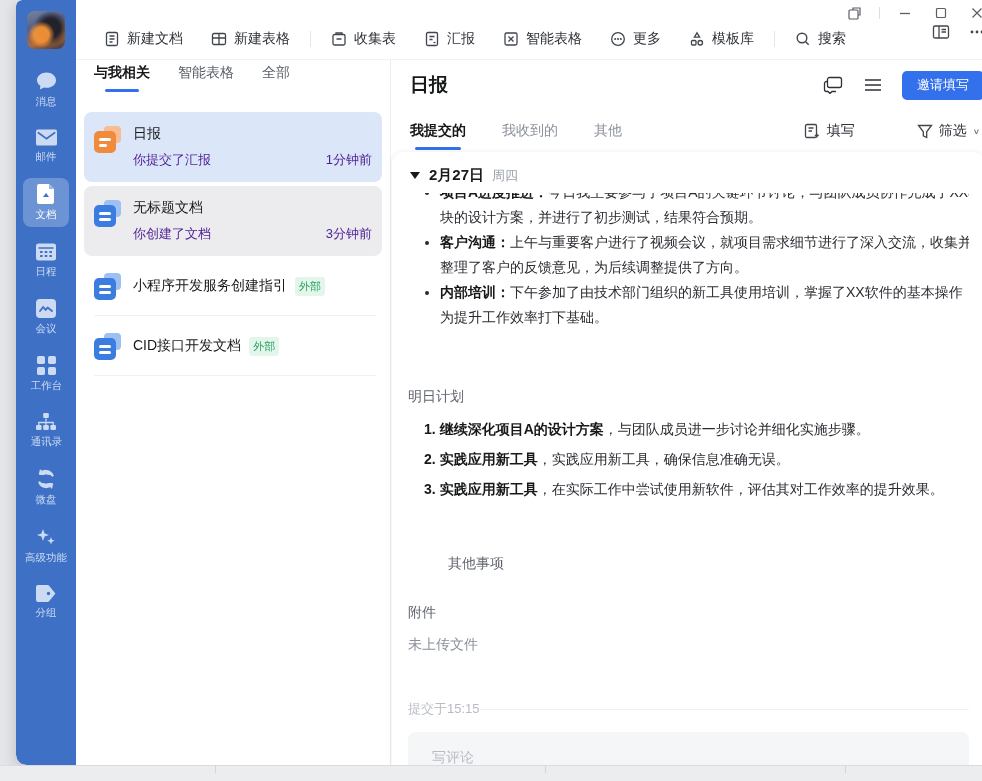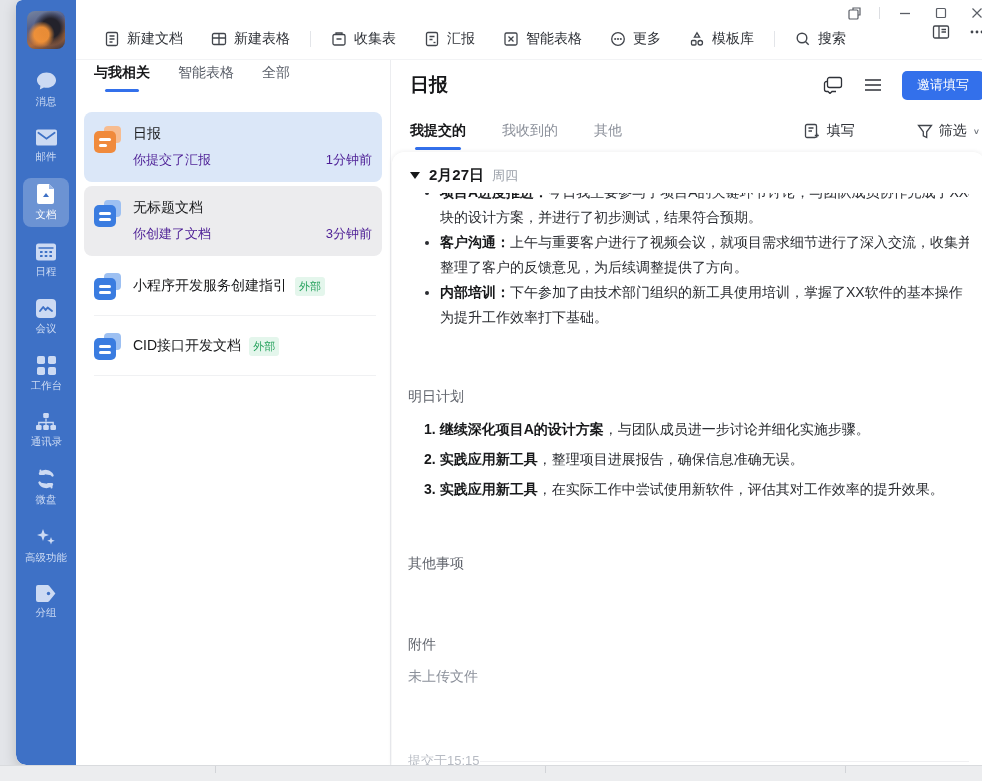--- a/index.html
+++ b/index.html
@@ -86,21 +86,21 @@
   .bullet-clip { overflow:hidden; position:relative; z-index:1; }
   .bullets { margin:-13px 0 0 0; padding-left:32px; width:576px; }
   .bullets li { font-size:14px; line-height:25px; color:#2a2c31; }
   .bullets b, .plan-row b { color:#17181a; font-weight:700; }
   .section-label { font-size:14px; color:#61656d; }
   .plan { margin-top:12px; }
   .plan-row { font-size:14px; line-height:23px; color:#2a2c31; padding-left:16px;margin-top:7px; }
   .plan-num { margin-right:4px; }
   .sec-value { font-size:14px; color:#26282e; }
   .sec-value.muted { color:#8b909a; }
-  .submit-row { display:flex; align-items:center; margin-top:66px; }
+  .submit-row { display:flex; align-items:center; margin-top:46px; }
   .submit-txt { font-size:13px; color:#b7bbc3; white-space:nowrap; }
   .submit-line { flex:1; height:1px; background:#f0f0f2; }
   .comment-input { margin-top:14px; width:100%; height:49px; background:#f5f6f7; border:none; border-radius:8px; padding:0 24px; font-size:14px; color:#26282e; outline:none; font-family:inherit; }
   .comment-input::placeholder { color:#b8bcc4; }
 
   .scrollbar-thumb { position:absolute; right:3px; top:175px; width:6px; height:360px; border-radius:3px; background:#cbcdd1; }
 
   
   .below-strip { position:absolute; left:0; bottom:0; width:982px; height:16px; background:#ecedef; border-top:1px solid #d9dbde; }
   .below-strip i { position:absolute; top:0; width:1px; height:7px; background:#d2d4d8; }
@@ -423,27 +423,27 @@
         <ul class="bullets">
           <li><b>项目A进度推进：</b><span>今日我主要参与了项目A的关键环节讨论，与团队成员协作完成了XX模块的设计方案，并进行了初步测试，结果符合预期。</span></li>
           <li><b>客户沟通：</b><span>上午与重要客户进行了视频会议，就项目需求细节进行了深入交流，收集并整理了客户的反馈意见，为后续调整提供了方向。</span></li>
           <li><b>内部培训：</b><span>下午参加了由技术部门组织的新工具使用培训，掌握了XX软件的基本操作，为提升工作效率打下基础。</span></li>
         </ul>
       </div>
 
       <div class="section-label" style="margin-top:58px;">明日计划</div>
       <div class="plan">
         <div class="plan-row"><b class="plan-num">1.</b><b>继续深化项目A的设计方案</b><span>，与团队成员进一步讨论并细化实施步骤。</span></div>
-        <div class="plan-row"><b class="plan-num">2.</b><b>实践应用新工具</b><span>，整理项目进展报告，确保信息准确无误。</span></div>
+        <div class="plan-row"><b class="plan-num">2.</b><b>实践应用新工具</b><span>，实践应用新工具，确保信息准确无误。</span></div>
         <div class="plan-row"><b class="plan-num">3.</b><b>实践应用新工具</b><span>，在实际工作中尝试使用新软件，评估其对工作效率的提升效果。</span></div>
       </div>
 
-      <div class="section-label" style="margin-top:54px;">其他事项</div>
-
-      <div class="section-label" style="margin-top:63px;">附件</div>
+      <div class="section-label" style="margin-top:54px;margin-left:40px;">其他事项</div>
+
+      <div class="section-label" style="margin-top:31px;">附件</div>
       <div class="sec-value muted" style="margin-top:14px;">未上传文件</div>
 
       <div class="submit-row">
         <span class="submit-txt">提交于15:15</span>
         <span class="submit-line"></span>
       </div>
 
       <input class="comment-input" type="text" placeholder="写评论" style="">
     </div>
 

